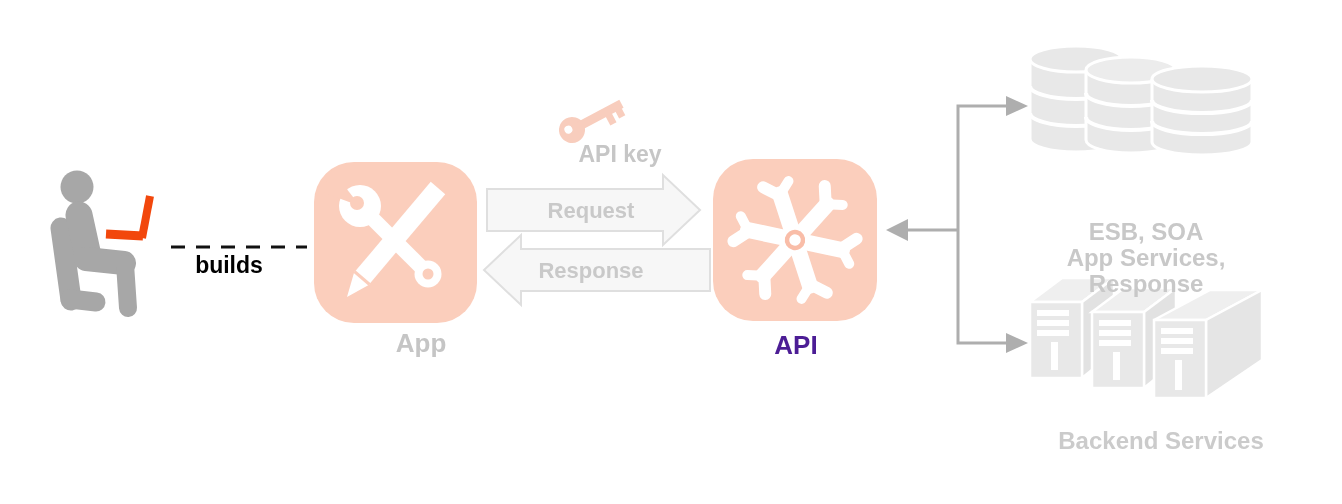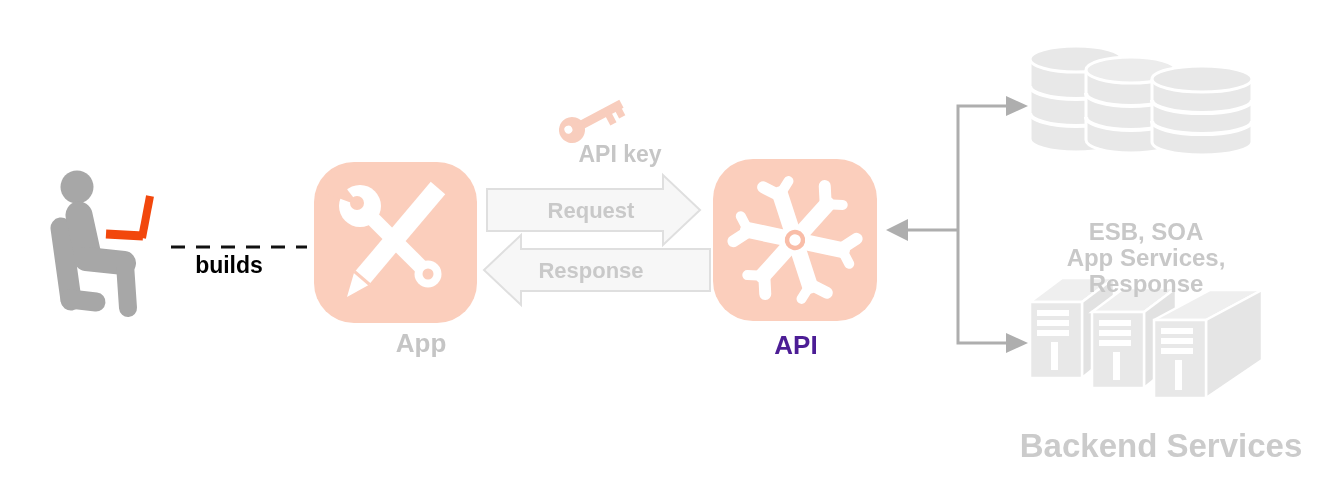--- a/index.html
+++ b/index.html
@@ -24,21 +24,21 @@
   .lbl-builds{left:229px;top:212px;font-size:23px;}
   .lbl-app{left:396px;top:328px;font-size:26px;color:#c5c5c5;margin-left:25px;}
   .lbl-api{left:796px;top:330px;font-size:26px;color:#4c1d95;}
   .lbl-apikey{left:591px;top:141px;font-size:23px;margin-left:29px;}
   .lbl-request{left:591px;top:198px;font-size:22px;color:#c9c9c9;}
   .lbl-response{left:591px;top:258px;font-size:22px;color:#c9c9c9;}
   .lbl-esb{
     left:1146px;top:171px;font-size:24px;color:#c8c8c8;
     text-align:center;line-height:26px;margin-top:48px;
   }
-  .lbl-backend{left:1161px;top:427px;font-size:33px;color:#cbcbcb;text-align:right;}
+  .lbl-backend{left:1161px;top:427px;font-size:24px;color:#cbcbcb;text-align:right;}
 </style>
 </head>
 <body>
 
 <div class="canvas">
 
   <svg width="1342" height="504" viewBox="0 0 1342 504">
 
     <g stroke="#a7a7a7" stroke-linecap="round" fill="#a7a7a7">
       <circle cx="77" cy="187" r="16.5" stroke="none"></circle>

